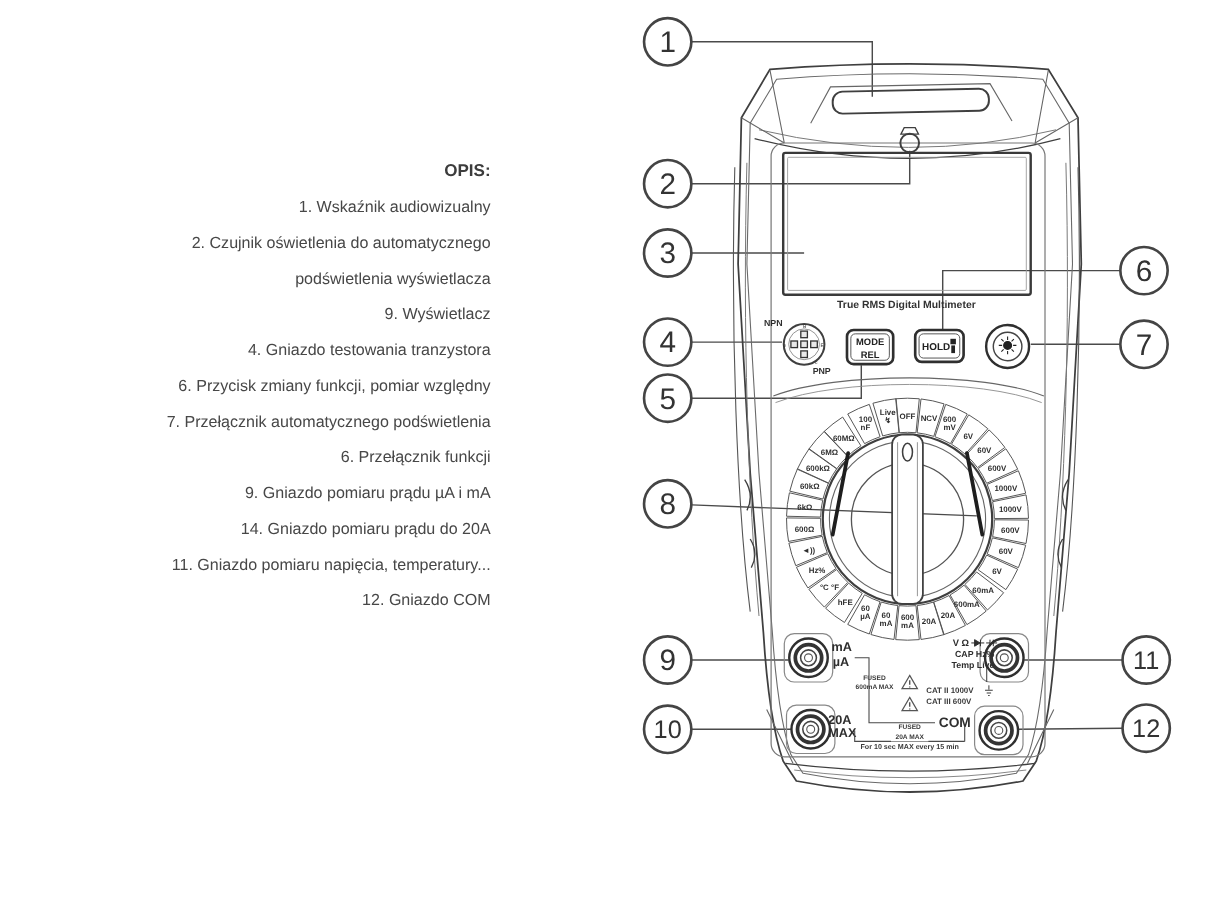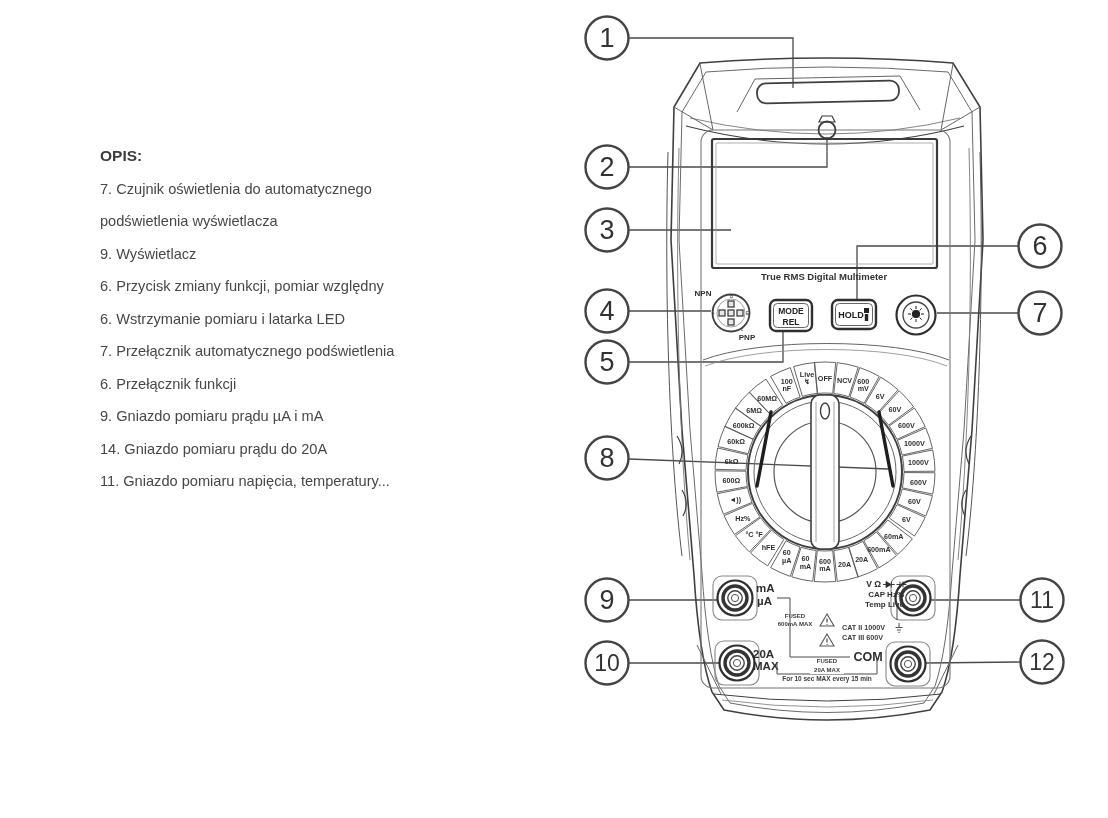--- a/index.html
+++ b/index.html
@@ -1,20 +1,20 @@
 <!DOCTYPE html>
 <html><head>
 <meta charset="utf-8">
 <style>
   html,body{margin:0;padding:0;background:#ffffff;}
   #stage{position:relative;width:1108px;height:818px;background:#fff;overflow:hidden;
          font-family:"Liberation Sans",sans-serif;}
   #diagram-svg{position:absolute;left:0;top:0;}
   #desc{position:absolute;left:100px;top:140px;width:346px;color:#474747;
-        font-size:14.6px;line-height:32.5px;}
+        font-size:14.6px;line-height:32.5px;text-align:right;}
   #desc .hd{font-weight:bold;color:#3c3c3c;font-size:15.5px;margin:0;}
   #desc p{margin:0;}
   svg text{font-family:"Liberation Sans",sans-serif;}
 </style>
 </head>
 <body>
 
 <div id="stage">
 
 <svg id="diagram-svg" width="1108" height="818" viewBox="0 0 1108 818">
@@ -318,24 +318,26 @@
         </g>
         <g>
           <circle cx="1042" cy="662" r="21.5" fill="#fff" stroke="#444" stroke-width="2.4"></circle>
           <text x="1042" y="670.05" text-anchor="middle" font-size="23" fill="#333">12</text>
         </g>
       </g>
 </svg>
 
 <div id="desc">
   <p class="hd">OPIS:</p>
-      <p>7. Czujnik oświetlenia do automatycznego podświetlenia wyświetlacza</p>
+<p>1. Wskaźnik audiowizualny</p>
+      <p>2. Czujnik oświetlenia do automatycznego podświetlenia wyświetlacza</p>
       <p>9. Wyświetlacz</p>
+      <p>4. Gniazdo testowania tranzystora</p>
       <p>6. Przycisk zmiany funkcji, pomiar względny</p>
-      <p>6. Wstrzymanie pomiaru i latarka LED</p>
       <p>7. Przełącznik automatycznego podświetlenia</p>
       <p>6. Przełącznik funkcji</p>
       <p>9. Gniazdo pomiaru prądu µA i mA</p>
       <p>14. Gniazdo pomiaru prądu do 20A</p>
       <p>11. Gniazdo pomiaru napięcia, temperatury...</p>
+      <p>12. Gniazdo COM</p>
     </div>
 
 </div>
 
 </body></html>

